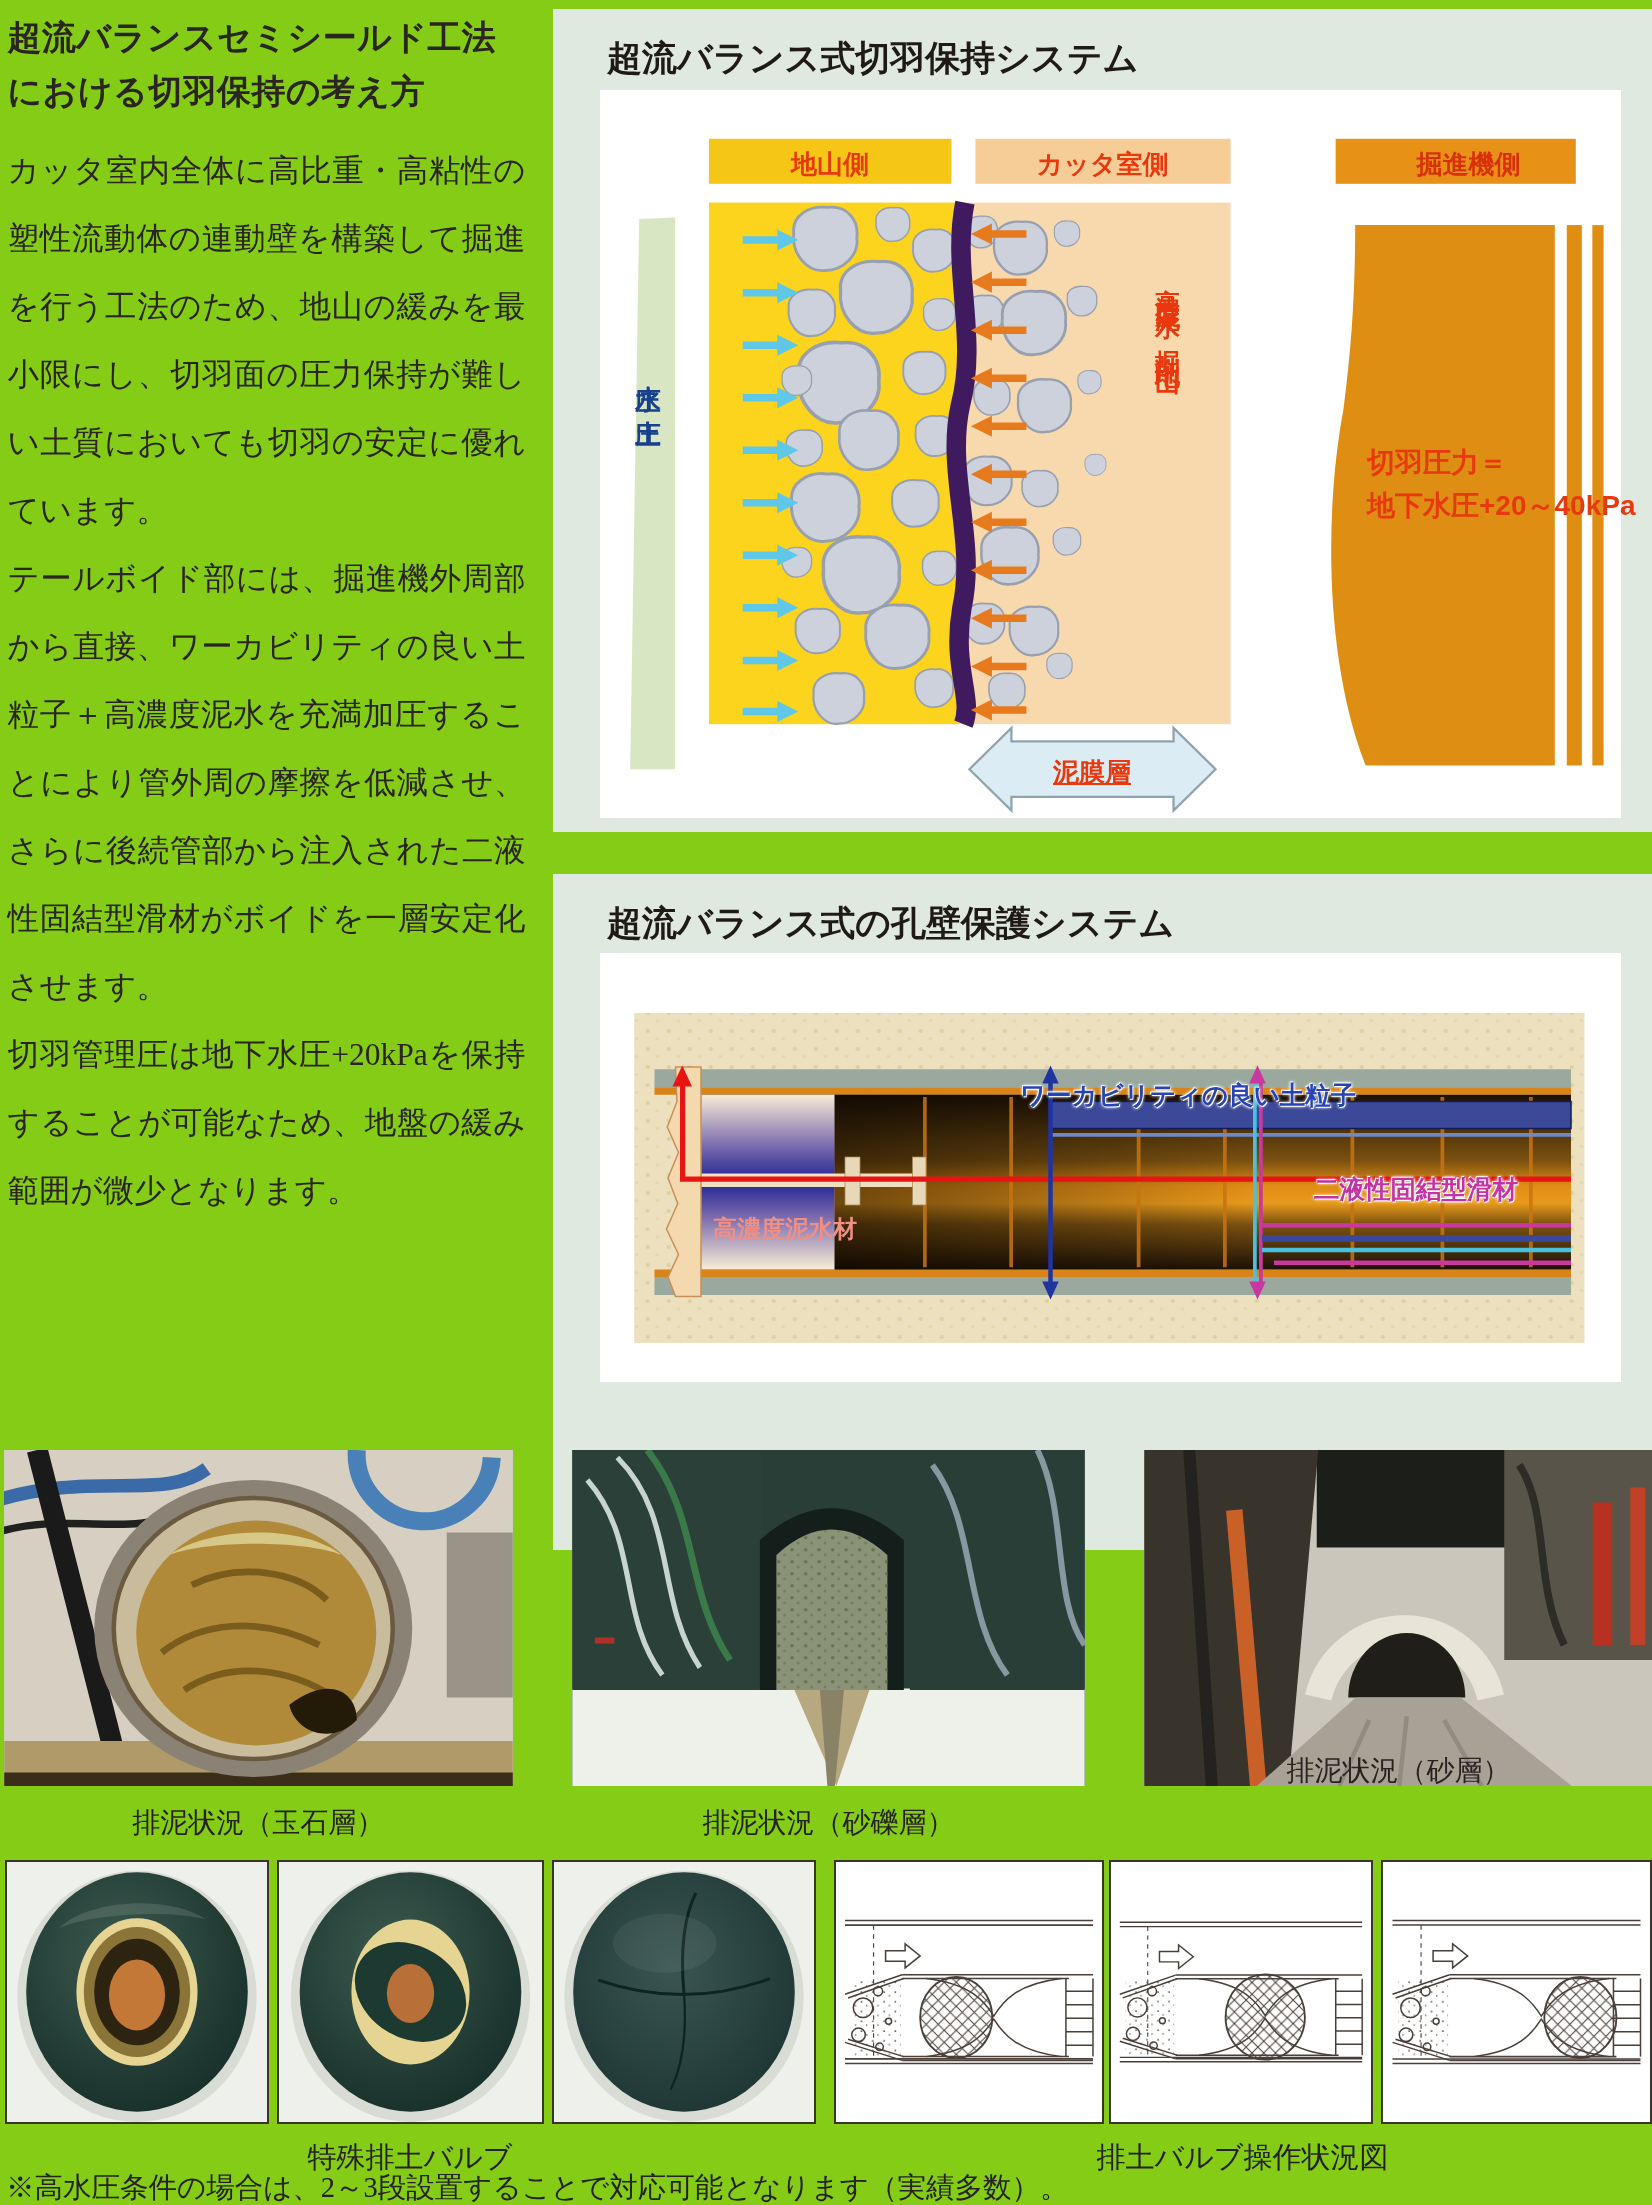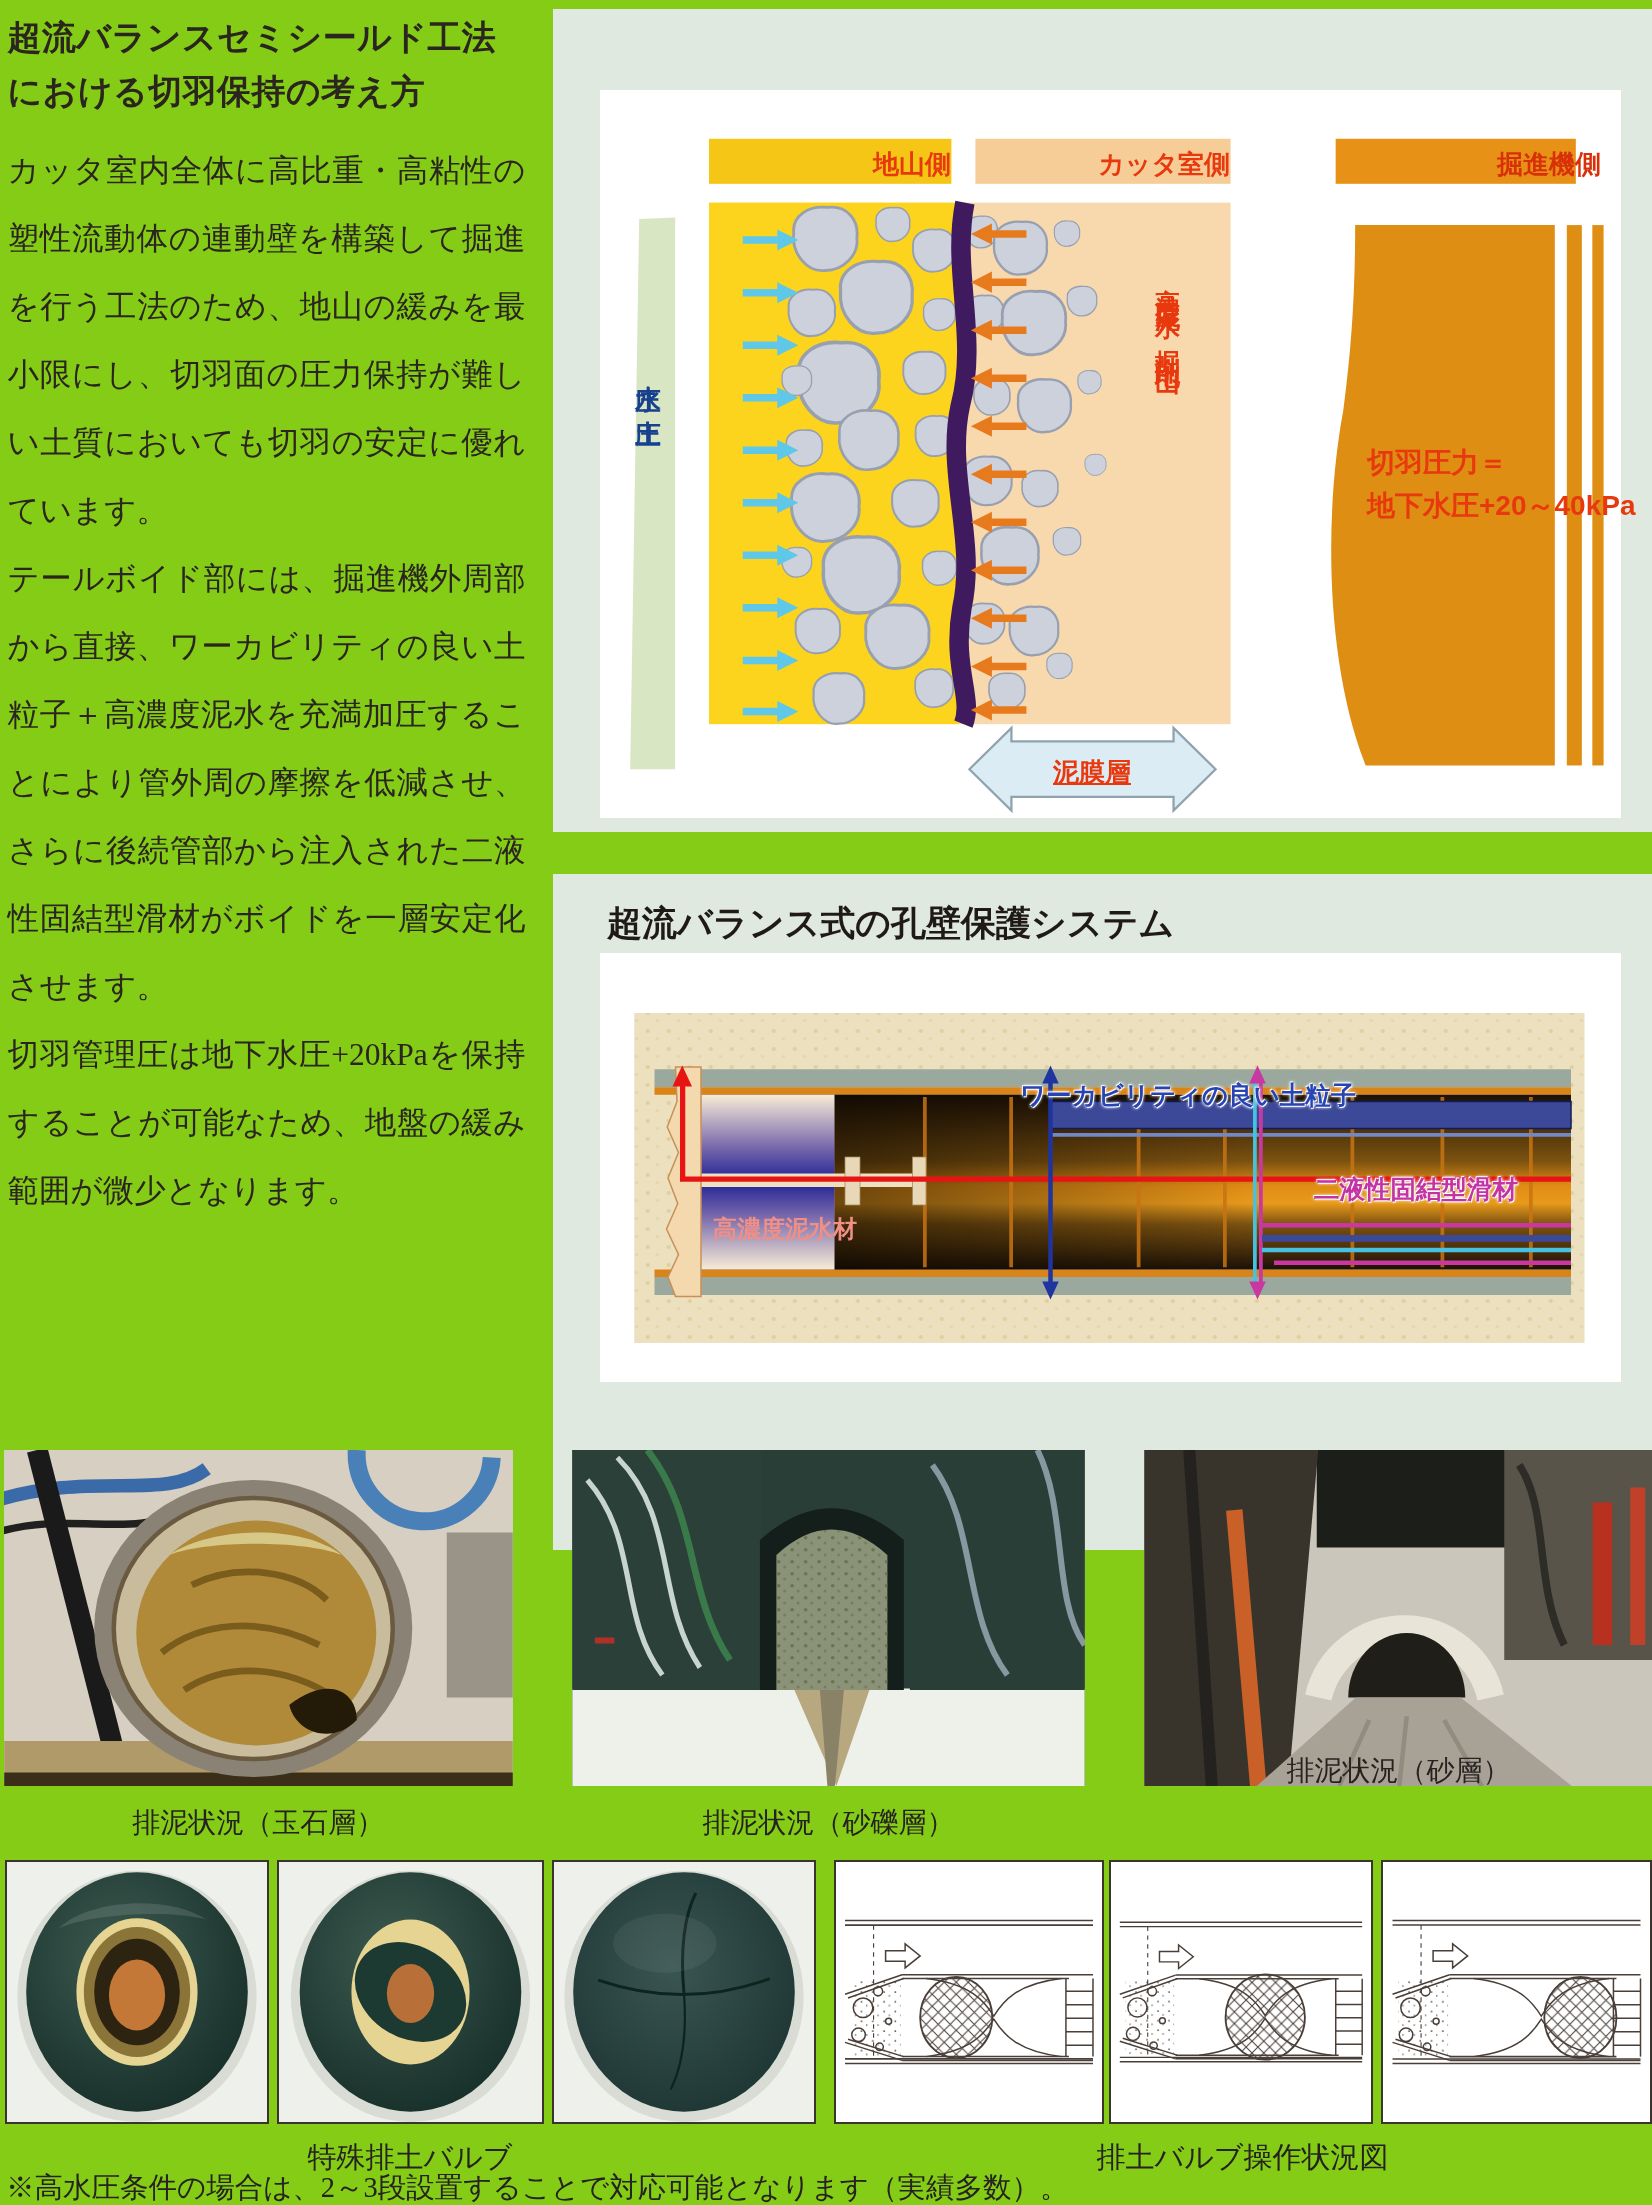--- a/index.html
+++ b/index.html
@@ -9,21 +9,21 @@
   .left-col{position:absolute;left:7.5px;top:10.5px;width:518px;}
   .left-col h1{margin:0;font-size:34px;line-height:54px;font-weight:bold;letter-spacing:0.4px;}
   .left-col .bodytext{margin-top:18px;}
   .left-col p{margin:0;font-size:31.5px;line-height:68px;text-align:justify;text-justify:inter-ideograph;}
   
   .panel{position:absolute;background:#dfe9df;}
   .panel h2{position:absolute;left:54px;top:25.5px;margin:0;font-size:35px;font-weight:bold;color:#1f1a16;}
   .pbox{position:absolute;left:47px;background:#ffffff;}
   .pbox svg{position:absolute;left:0;top:0;}
   .dlabel{position:absolute;font-family:"Liberation Sans","DejaVu Sans",sans-serif;font-weight:bold;white-space:nowrap;}
-  .hdr{color:#e8380d;font-size:26px;text-align:right;}
+  .hdr{color:#e8380d;font-size:26px;text-align:center;}
   .vtext{writing-mode:vertical-rl;text-orientation:upright;}
   .halo{text-shadow:0 0 3.8px #fff,0 0 3.8px #fff,0.8px 0.8px 0 #fff,-0.8px -0.8px 0 #fff;}
   
   .photo{position:absolute;top:1450px;height:336px;overflow:hidden;background:#cfcac0;}
   .photo svg{display:block;}
   .caption{position:absolute;font-family:"Liberation Sans","DejaVu Sans",sans-serif;
            font-size:28px;color:#262220;text-align:center;}
   
   .vbox{position:absolute;top:1860px;height:260px;border:2.3px solid #3a332e;background:#eef0ec;overflow:hidden;}
   .dbox{position:absolute;top:1860px;height:260px;border:2.3px solid #3a332e;background:#ffffff;overflow:hidden;}
@@ -115,20 +115,21 @@
   <div class="left-col">
     <h1>超流バランスセミシールド工法における切羽保持の考え方</h1>
     <div class="bodytext">
       <p>カッタ室内全体に高比重・高粘性の塑性流動体の連動壁を構築して掘進を行う工法のため、地山の緩みを最小限にし、切羽面の圧力保持が難しい土質においても切羽の安定に優れています。</p>
       <p>テールボイド部には、掘進機外周部から直接、ワーカビリティの良い土粒子＋高濃度泥水を充満加圧することにより管外周の摩擦を低減させ、さらに後続管部から注入された二液性固結型滑材がボイドを一層安定化させます。</p>
       <p>切羽管理圧は地下水圧+20kPaを保持することが可能なため、地盤の緩み範囲が微少となります。</p>
     </div>
   </div>
 
   <section class="panel" style="left:553px;top:9px;width:1100px;height:823px;">
+    <h2>超流バランス式切羽保持システム</h2>
     <div class="pbox" style="top:81px;width:1021px;height:728px;">
       <svg width="1021" height="728" viewBox="0 0 1360 970">
         <polygon points="52,172 100,170 100,905 40,905" fill="#d9e6c4"></polygon>
         <rect x="145" y="65" width="323" height="60" fill="#f5c616"></rect>
         <rect x="500" y="65" width="340" height="60" fill="#f6cd96"></rect>
         <rect x="980" y="65" width="320" height="60" fill="#e89117"></rect>
         <rect x="145" y="150" width="333" height="695" fill="#fcd31d"></rect>
         <rect x="478" y="150" width="362" height="695" fill="#f8d9ae"></rect>
 
         <use href="#rock" transform="translate(300,200) scale(1.5)"></use>

